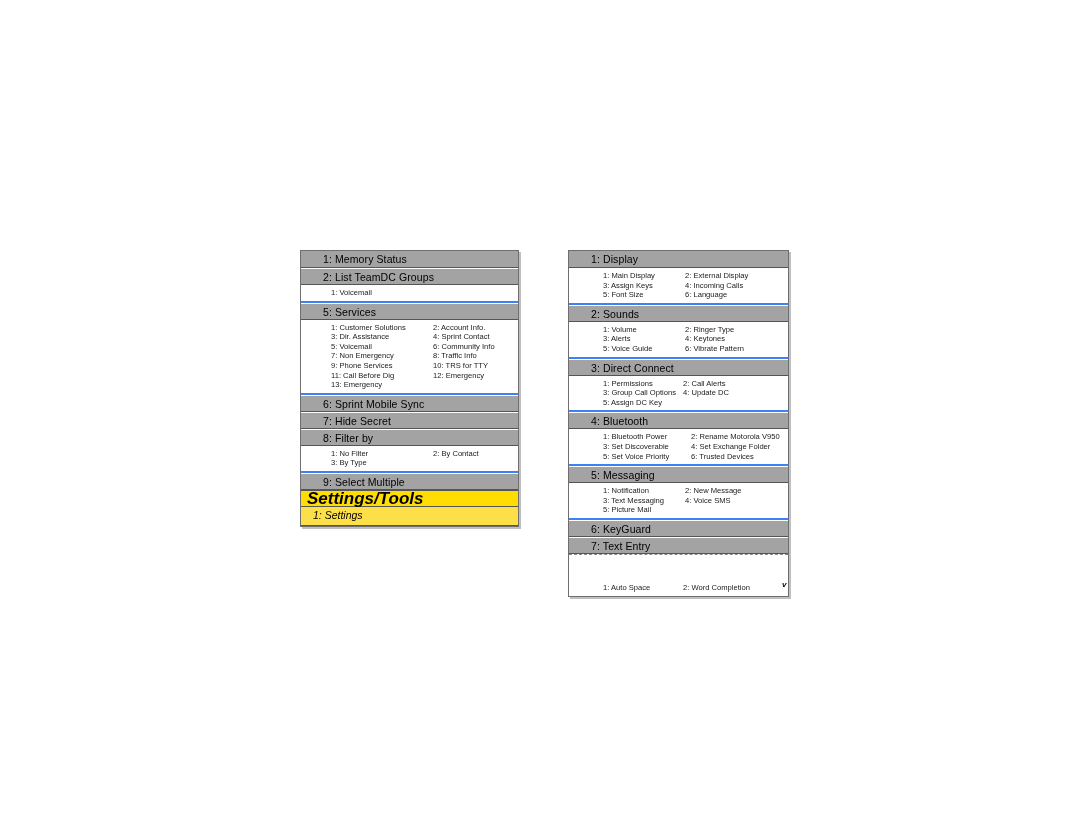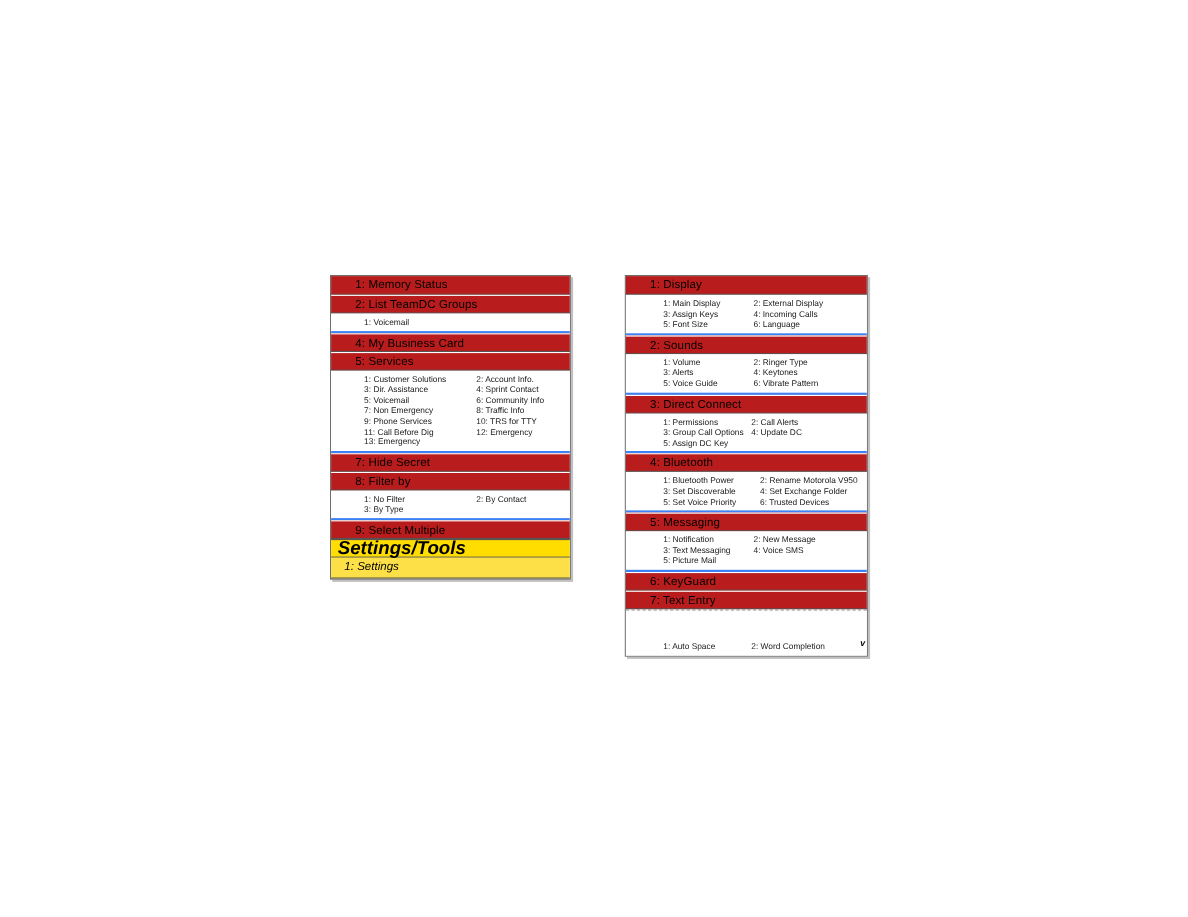--- a/index.html
+++ b/index.html
@@ -30,21 +30,21 @@
     border: 1px solid #6e6e6e;
     background: #ffffff;
     box-shadow: 2px 2px 0 0 rgba(140,140,140,0.55);
   }
   #col-left  { left: 300px; top: 250px; width: 219px; }
   #col-right { left: 568px; top: 250px; width: 221px; }
 
   
   .hdr {
     box-sizing: border-box;
-    background: #b91c1c;
+    background: #a3a3a3;
     border-bottom: 1px solid #555555;
     border-top: 1px solid #ffffff;
     color: #000000;
     font-size: 10.5px;
     line-height: 16px;
     height: 17px;
     padding-left: 22px;
     letter-spacing: 0.1px;
     white-space: nowrap;
   }
@@ -135,23 +135,20 @@
       <span>2: List TeamDC Groups</span>
     </div>
 
 
     <div class="sub">
       <div class="sub-grid single">
         <div class="sub-item">1: Voicemail</div>
       </div>
     </div>
 
-    <div class="hdr">
-      <span>4: My Business Card</span>
-    </div>
 
     <div class="hdr">
       <span>5: Services</span>
     </div>
 
     <div class="sub">
       <div class="sub-grid narrow">
         <div class="sub-item">1: Customer Solutions</div>
         <div class="sub-item">2: Account Info.</div>
         <div class="sub-item">3: Dir. Assistance</div>
@@ -161,20 +158,23 @@
         <div class="sub-item">7: Non Emergency</div>
         <div class="sub-item">8: Traffic Info</div>
         <div class="sub-item">9: Phone Services</div>
         <div class="sub-item">10: TRS for TTY</div>
         <div class="sub-item">11: Call Before Dig</div>
         <div class="sub-item">12: Emergency</div>
         <div class="sub-item">13: Emergency</div>
       </div>
     </div>
 
+    <div class="hdr">
+      <span>6: Sprint Mobile Sync</span>
+    </div>
 
     <div class="hdr">
       <span>7: Hide Secret</span>
     </div>
 
     <div class="hdr">
       <span>8: Filter by</span>
     </div>
 
     <div class="sub">

